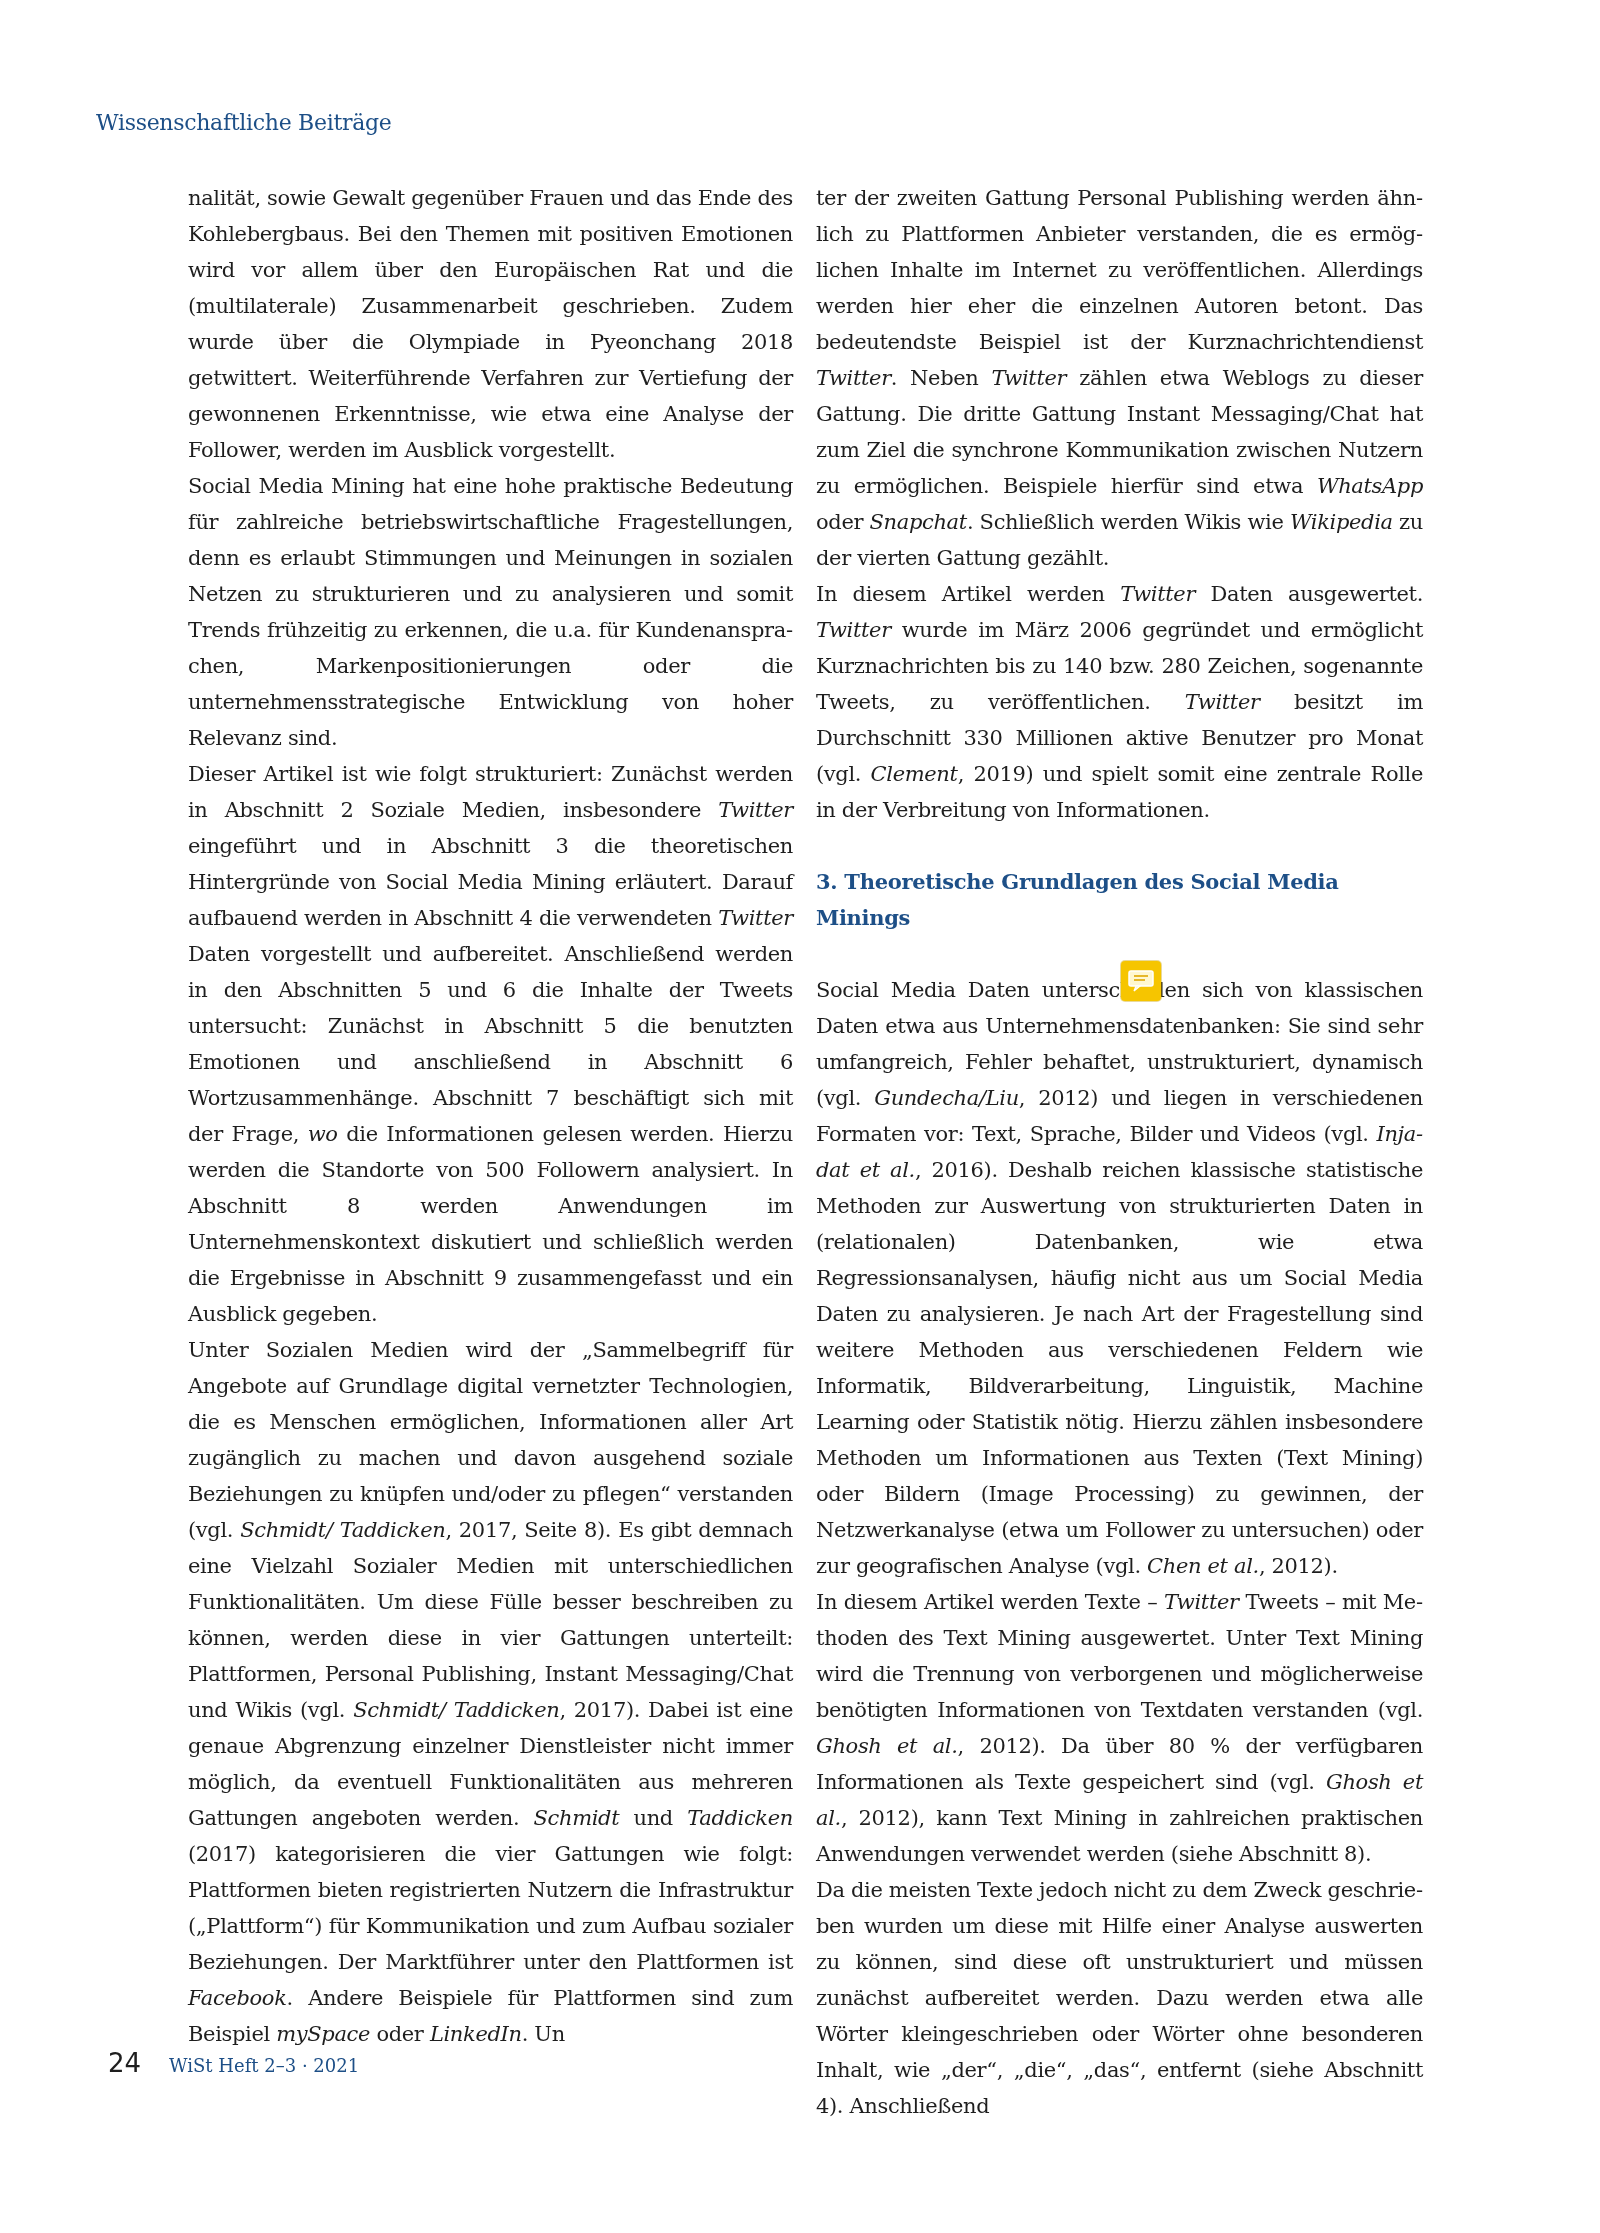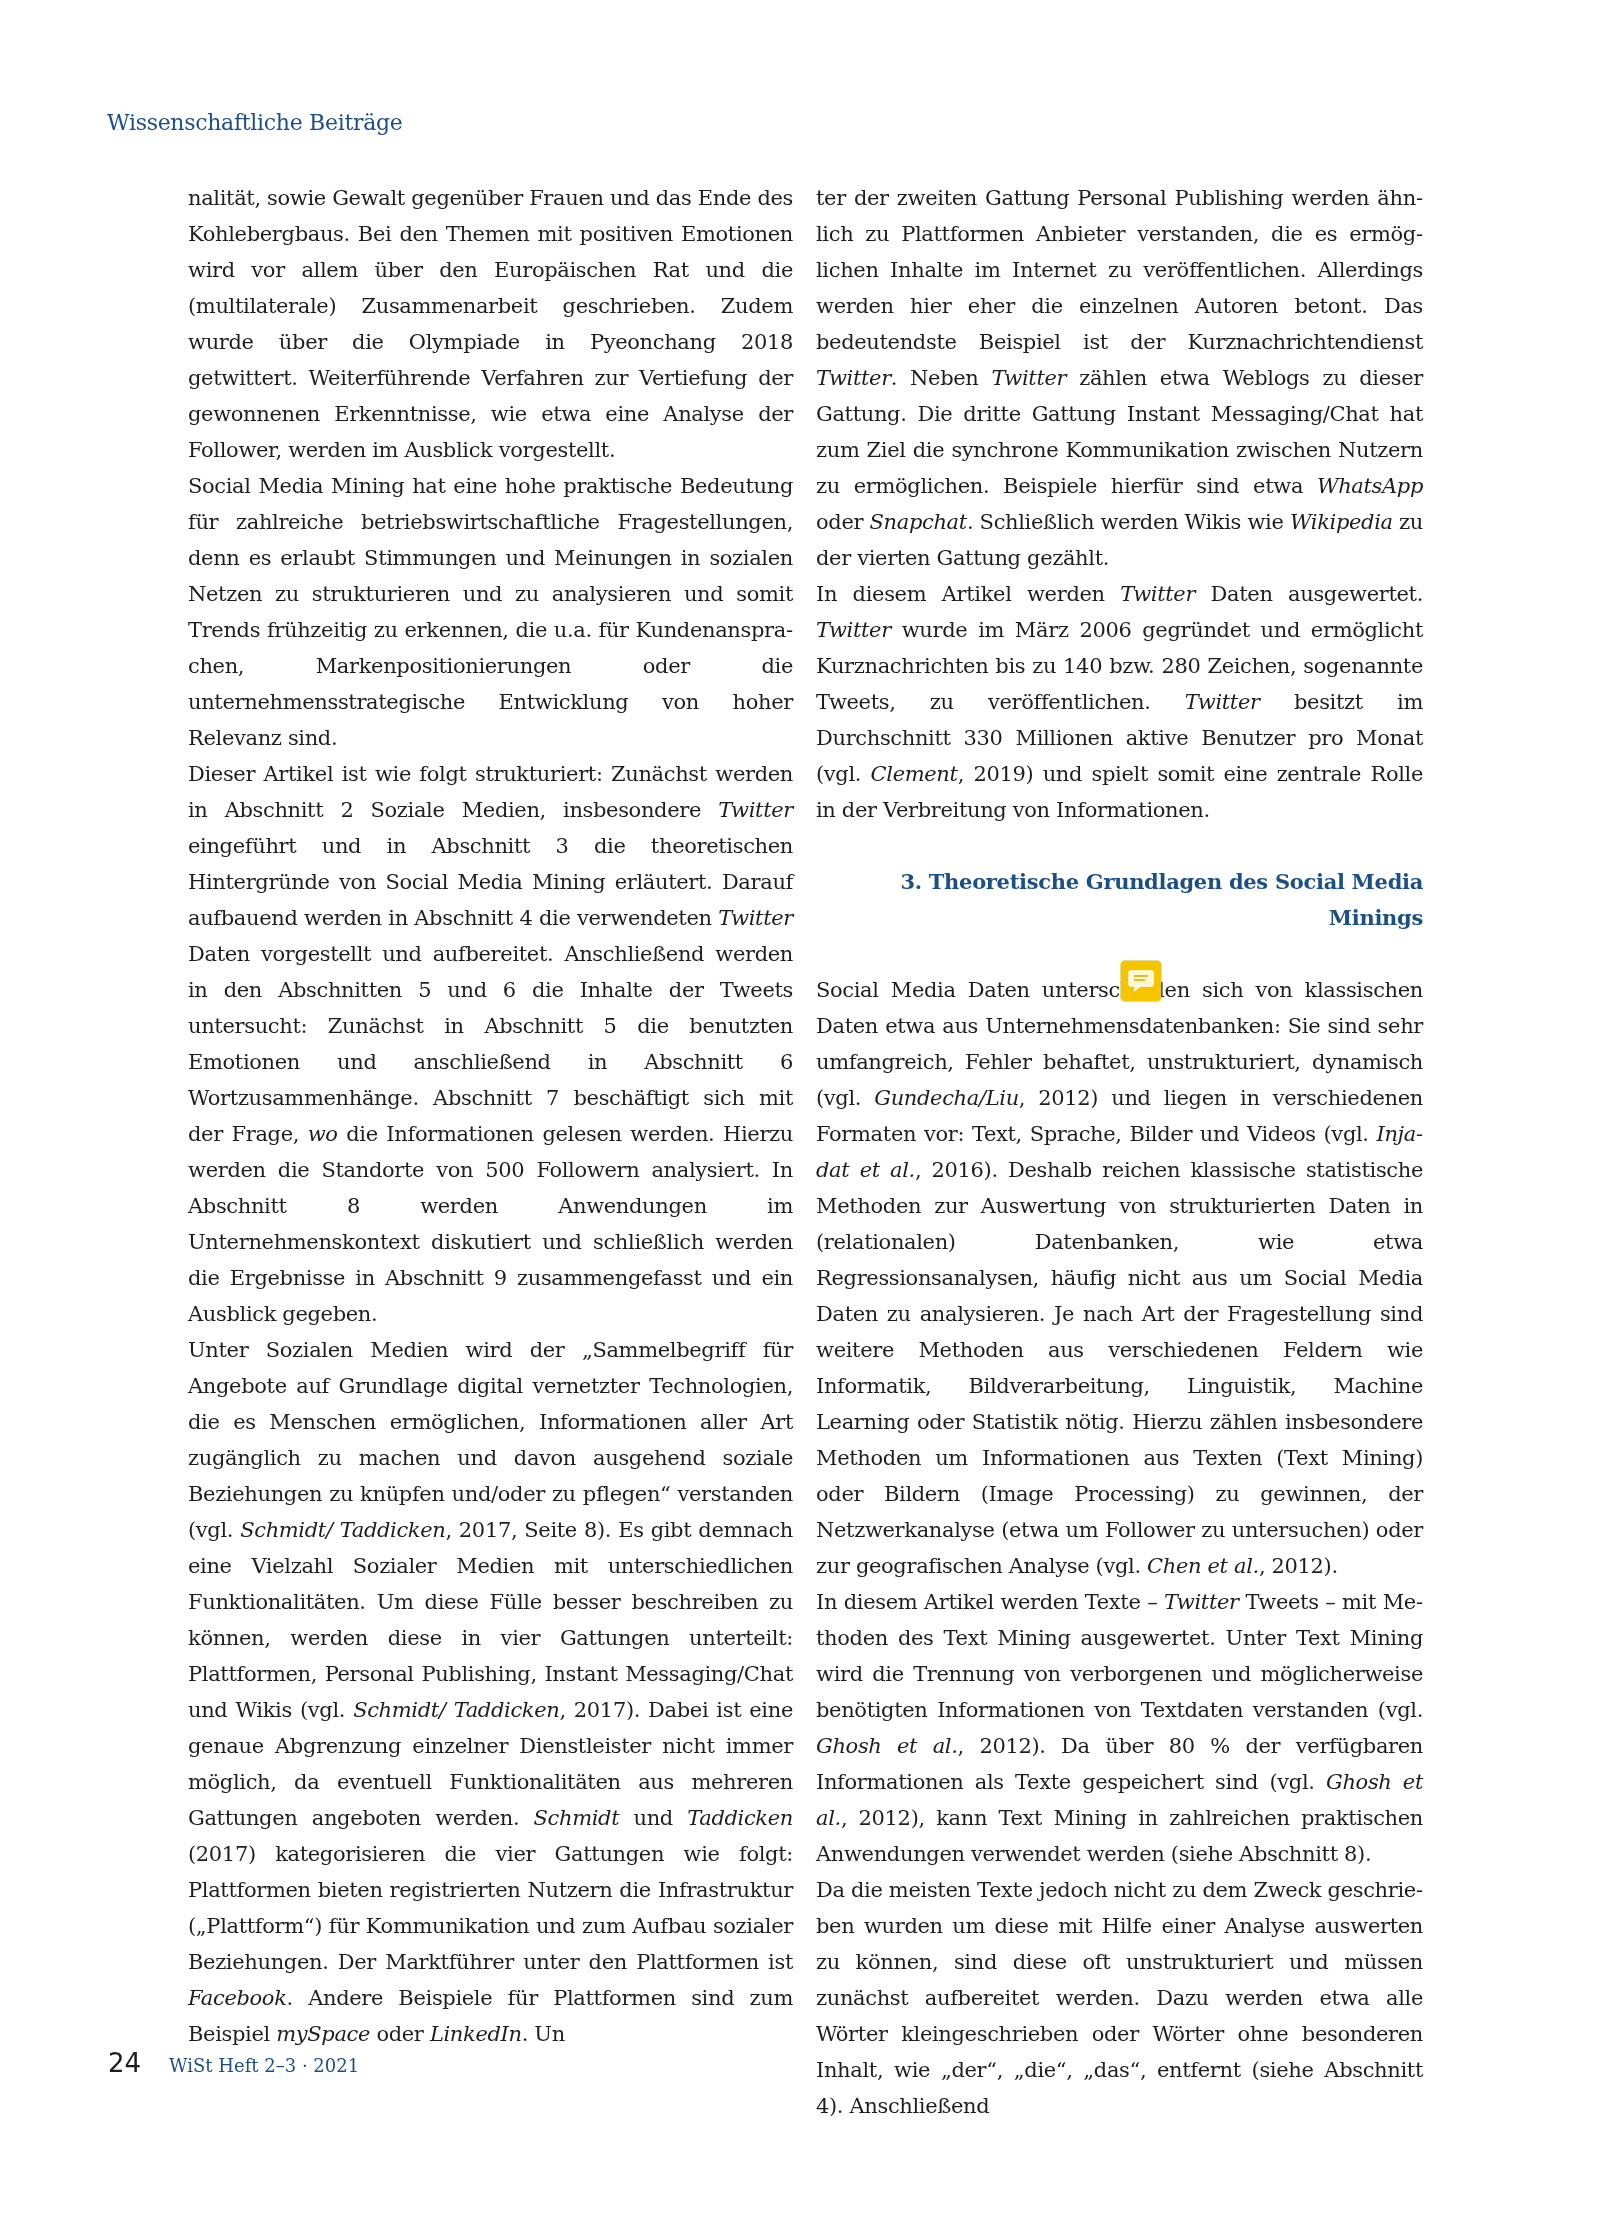--- a/index.html
+++ b/index.html
@@ -1,26 +1,26 @@
 <!DOCTYPE html>
 <html><head>
 <meta charset="utf-8">
 <style>
   html, body { margin: 0; padding: 0; background: #ffffff; }
   body { width: 1600px; height: 2233px; position: relative; overflow: hidden;
          font-family: "DejaVu Serif", "Liberation Serif", serif; color: #1e1e1e; }
-  .running-head { position: absolute; left: 107px; top: 110px; font-size: 22px;
+  .running-head { position: absolute; left: 96px; top: 110px; font-size: 22px;
                   color: #1d4f87; font-family: "DejaVu Serif", serif; letter-spacing: -0.3px; }
   .column { position: absolute; top: 180px; width: 605px; font-size: 21px; line-height: 36px;
             text-align: justify; hyphens: manual; letter-spacing: -0.35px; }
   .col-left { left: 188px; }
   .col-right { left: 816px; width: 607px; }
   .column p { margin: 0; }
   .heading { color: #1d4f87; font-weight: bold; font-size: 21px; margin: 36px 0 36px 0 !important;
-             letter-spacing: -0.3px; text-align: right; }
+             letter-spacing: -0.3px; text-align: left; }
   b { font-weight: normal; }
   i { font-style: italic; }
   .footer { position: absolute; left: 108px; top: 2048px; display: flex; align-items: baseline; gap: 28px; }
   .page-number { font-size: 26px; font-family: "DejaVu Sans", sans-serif; color: #1e1e1e; }
   .journal { font-size: 18px; color: #1d4f87; font-family: "DejaVu Serif", serif; }
   .comment-icon { position: absolute; left: 1121px; top: 961px; width: 40px; height: 40px;
                   background: #f6c500; border-radius: 4px; display: flex; align-items: center; justify-content: center;
                   box-shadow: 0 0 0 1px rgba(200,160,0,0.4); cursor: pointer; }
   .comment-icon svg { width: 28px; height: 24px; }
 </style>

